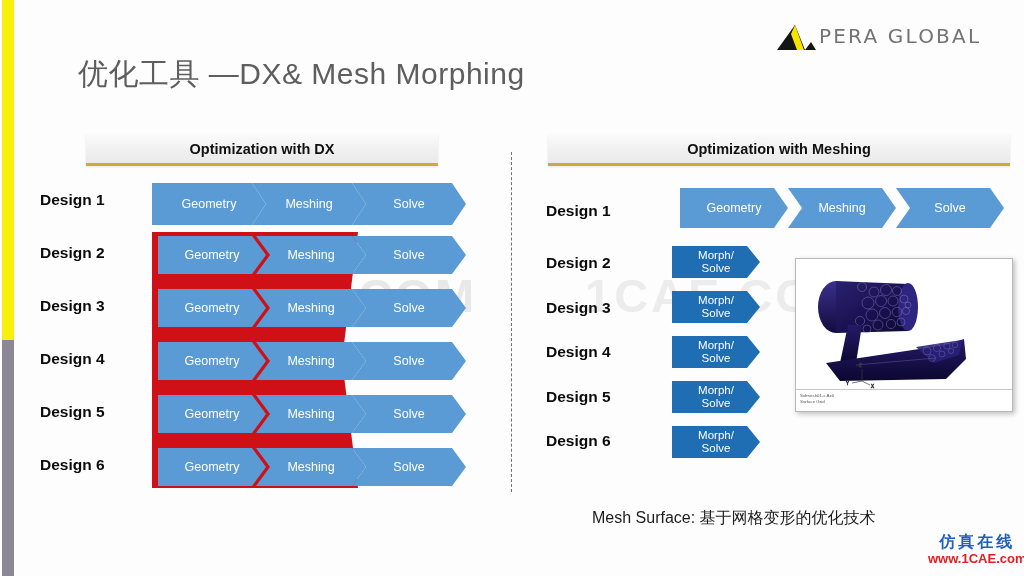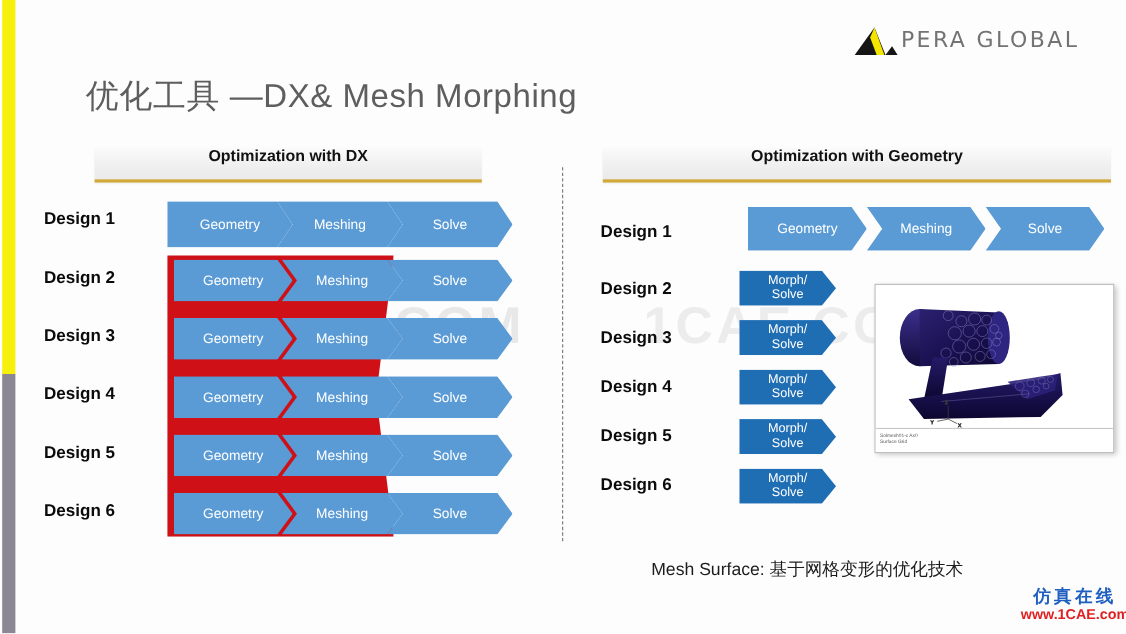--- a/index.html
+++ b/index.html
@@ -15,29 +15,29 @@
   .edge-yellow{position:absolute;left:2px;top:0;width:12px;height:340px;background:#f6f00c;}
   .edge-gray{position:absolute;left:2px;top:340px;width:12px;height:236px;background:#8b8793;}
 
   
   .logo{position:absolute;left:775px;top:20px;width:185px;height:36px;}
   .logo-mark{position:absolute;left:0;top:2px;width:42px;height:30px;}
   .logo-text{position:absolute;left:44px;top:4px;font-size:20px;letter-spacing:2.2px;
     color:#737373;font-weight:400;font-family:"DejaVu Sans",sans-serif;white-space:nowrap;}
 
   
-  .title{position:absolute;left:78px;top:67px;font-size:30px;color:#5e5e5e;
+  .title{position:absolute;left:78px;top:54px;font-size:30px;color:#5e5e5e;
     font-weight:400;letter-spacing:.5px;white-space:nowrap;}
 
   
   .panel-head{position:absolute;height:29px;
     background:linear-gradient(to bottom,#fbfbfb 0%,#f0f0f0 55%,#eaeaea 100%);
     border-bottom:3px solid #cfa93b;
     box-shadow:0 1px 2px rgba(0,0,0,.10);
-    display:flex;align-items:flex-start;justify-content:center;
+    display:flex;align-items:center;justify-content:center;
     font-size:14.5px;font-weight:bold;color:#111;}
   .head-left{left:86px;top:134px;width:352px;}
   .head-right{left:548px;top:134px;width:462px;}
 
   
   .divider{position:absolute;left:511px;top:152px;width:0;height:340px;
     border-left:1px dashed #5c5c5c;opacity:.85;}
 
   
   .wm-center{position:absolute;left:205px;top:268px;font-size:47px;font-weight:bold;
@@ -100,21 +100,21 @@
 
   <div class="title">优化工具 —DX&amp; Mesh Morphing</div>
 
   <div class="wm-center">1CAE.COM</div>
   <div class="wm-center2">1CAE.COM</div>
 
   <div class="panel-head head-left">
     <span>Optimization with DX</span>
   </div>
   <div class="panel-head head-right">
-    <span>Optimization with Geometry</span>
+    <span>Optimization with Meshing</span>
   </div>
 
   <div class="divider"></div>
 
   <div>
 
     <div class="redbox"></div>
 
     <div class="row-label" style="left:40px;top:191px;">Design 1</div>
     <div class="row-label" style="left:40px;top:244px;">Design 2</div>

